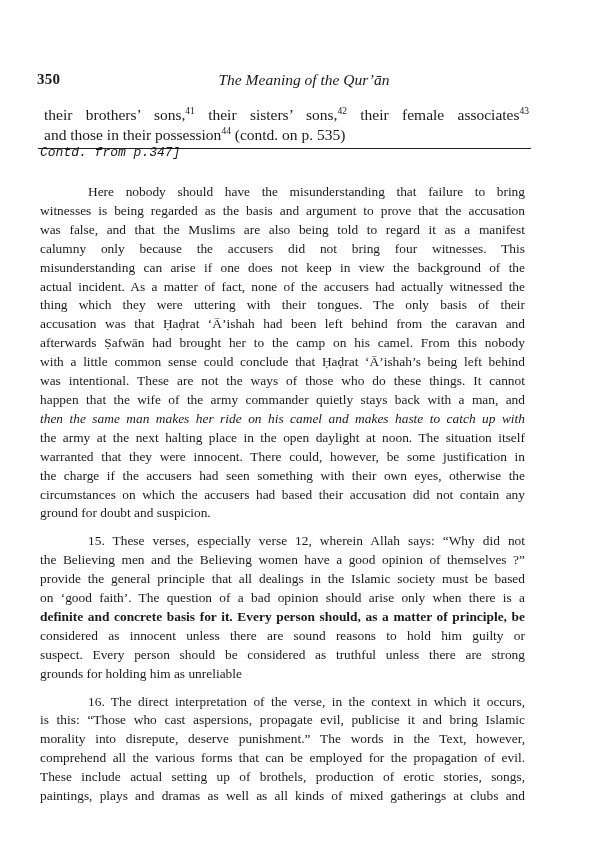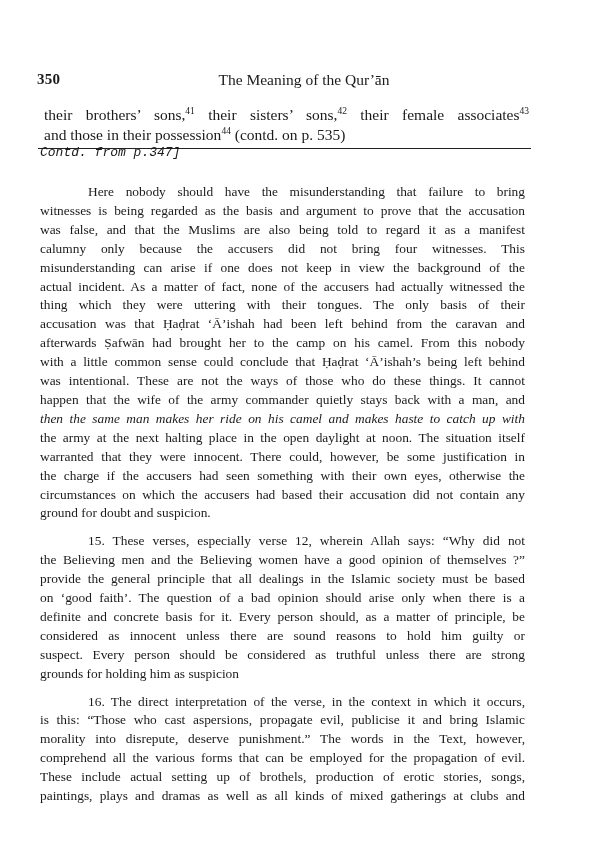--- a/index.html
+++ b/index.html
@@ -28,20 +28,21 @@
       font-weight: bold;
       letter-spacing: 0.2px;
     }
     .running-head {
       position: absolute;
       left: 0;
       width: 100%;
       top: 31px;
       text-align: center;
       font-size: 15.5px;
+      font-style: italic;
       padding-left: 8px;
       box-sizing: border-box;
     }
     .verse-block {
       position: absolute;
       left: 44px;
       top: 65px;
       width: 485px;
       font-size: 15.5px;
       line-height: 20px;
@@ -137,24 +138,24 @@
         <span class="line" style="white-space: normal;">warranted that they were innocent. There could, however, be some justification in</span>
         <span class="line" style="white-space: normal;">the charge if the accusers had seen something with their own eyes, otherwise the</span>
         <span class="line" style="white-space: normal;">circumstances on which the accusers had based their accusation did not contain any</span>
         <span class="line last" style="white-space: normal;">ground for doubt and suspicion.</span>
       </div>
       <div class="para">
         <span class="line indent" style="white-space: normal;">15. These verses, especially verse 12, wherein Allah says: “Why did not</span>
         <span class="line" style="white-space: normal;">the Believing men and the Believing women have a good opinion of themselves ?”</span>
         <span class="line" style="white-space: normal;">provide the general principle that all dealings in the Islamic society must be based</span>
         <span class="line" style="white-space: normal;">on ‘good faith’. The question of a bad opinion should arise only when there is a</span>
-        <span class="line" style="white-space: normal;">definite and concrete basis for it. Every person should, as a matter of principle, be</span>
+        <span class="line" style="white-space: normal; font-weight: bold;">definite and concrete basis for it. Every person should, as a matter of principle, be</span>
         <span class="line" style="white-space: normal;">considered as innocent unless there are sound reasons to hold him guilty or</span>
         <span class="line" style="white-space: normal;">suspect. Every person should be considered as truthful unless there are strong</span>
-        <span class="line last" style="white-space: normal;">grounds for holding him as suspicion</span>
+        <span class="line last" style="white-space: normal;">grounds for holding him as unreliable</span>
       </div>
       <div class="para">
         <span class="line indent" style="white-space: normal;">16. The direct interpretation of the verse, in the context in which it occurs,</span>
         <span class="line" style="white-space: normal;">is this: “Those who cast aspersions, propagate evil, publicise it and bring Islamic</span>
         <span class="line" style="white-space: normal;">morality into disrepute, deserve punishment.” The words in the Text, however,</span>
         <span class="line" style="white-space: normal;">comprehend all the various forms that can be employed for the propagation of evil.</span>
         <span class="line" style="white-space: normal;">These include actual setting up of brothels, production of erotic stories, songs,</span>
         <span class="line" style="white-space: normal;">paintings, plays and dramas as well as all kinds of mixed gatherings at clubs and</span>
       </div>
     </div>

